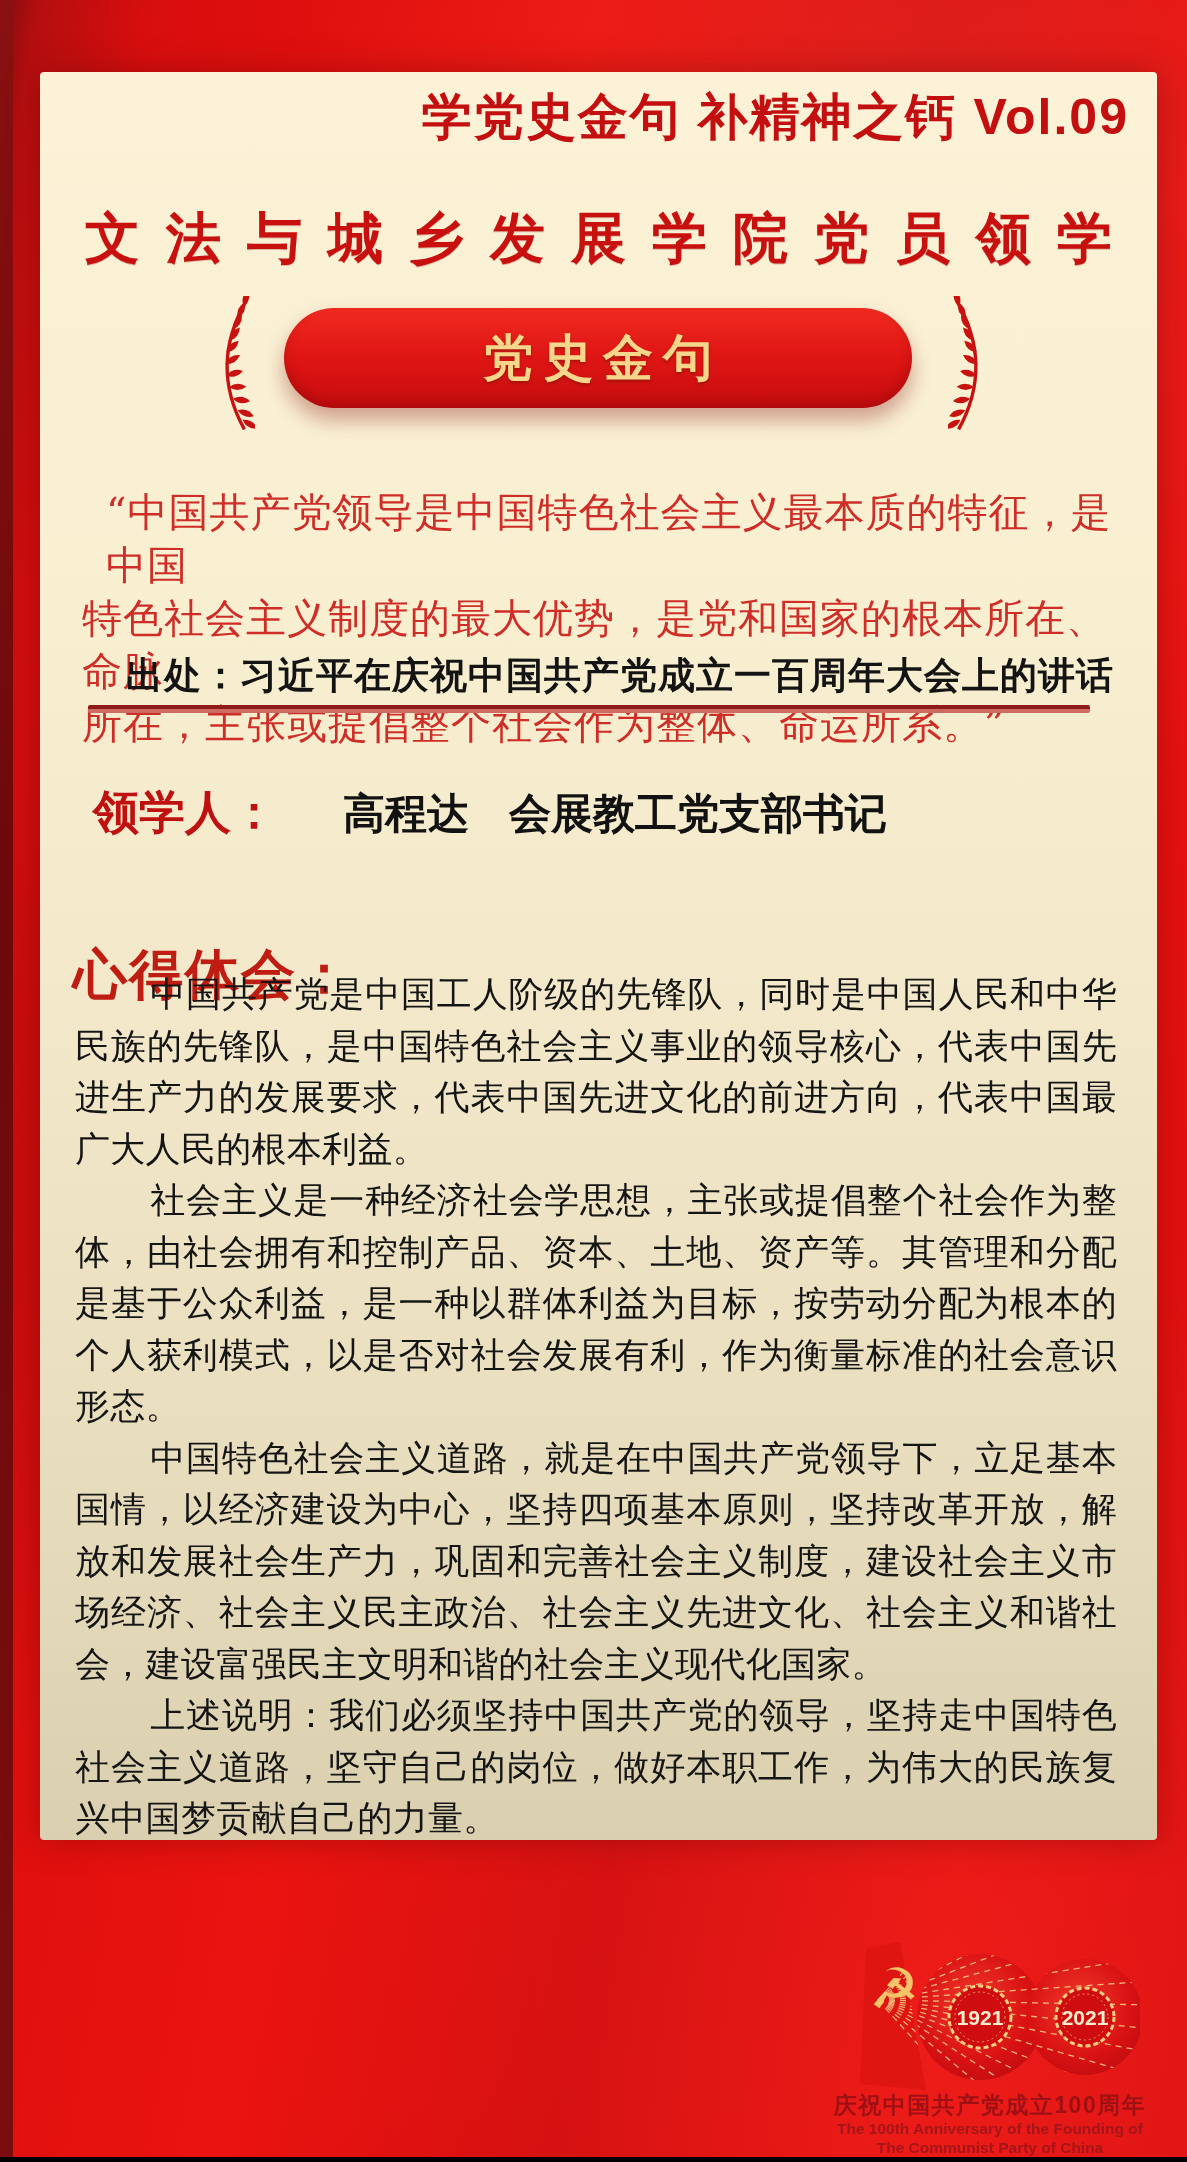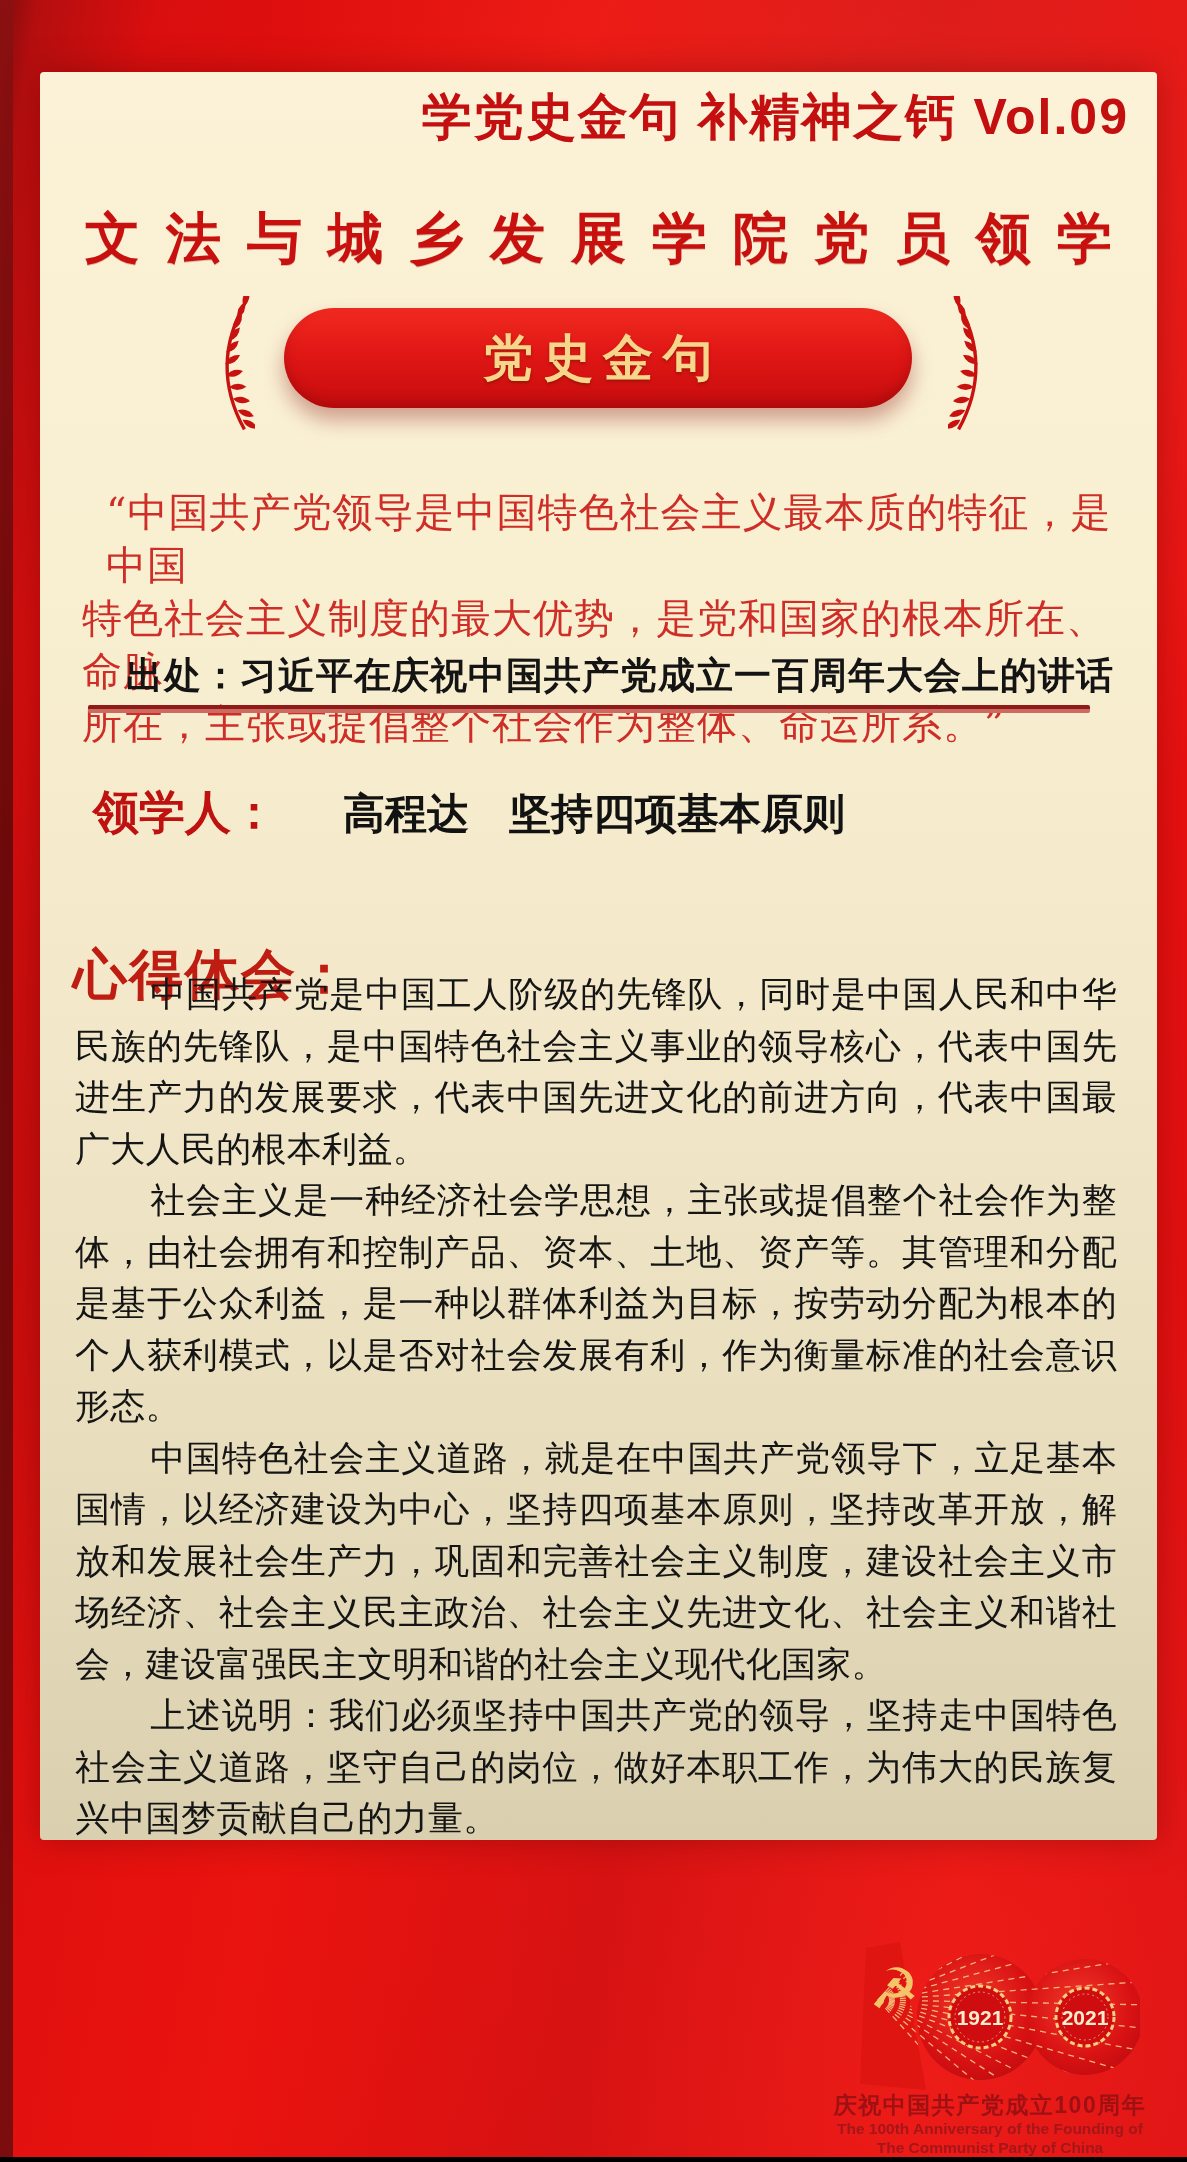--- a/index.html
+++ b/index.html
@@ -128,21 +128,21 @@
       <div>所在，主张或提倡整个社会作为整体、命运所系。”</div>
     </div>
 
     <div class="source">出处：习近平在庆祝中国共产党成立一百周年大会上的讲话</div>
 
     <div class="divider"></div>
 
     <div class="leader-row">
       <span class="leader-label">领学人：</span>
       <span class="leader-name">高程达</span>
-      <span class="leader-role">坚持四项基本原则</span>
+      <span class="leader-role">会展教工党支部书记</span>
     </div>
 
     <div class="reflection-title">心得体会：</div>
 
     <div class="body-text">
       <p>中国共产党是中国工人阶级的先锋队，同时是中国人民和中华民族的先锋队，是中国特色社会主义事业的领导核心，代表中国先进生产力的发展要求，代表中国先进文化的前进方向，代表中国最广大人民的根本利益。</p>
       <p>社会主义是一种经济社会学思想，主张或提倡整个社会作为整体，由社会拥有和控制产品、资本、土地、资产等。其管理和分配是基于公众利益，是一种以群体利益为目标，按劳动分配为根本的个人获利模式，以是否对社会发展有利，作为衡量标准的社会意识形态。</p>
       <p>中国特色社会主义道路，就是在中国共产党领导下，立足基本国情，以经济建设为中心，坚持四项基本原则，坚持改革开放，解放和发展社会生产力，巩固和完善社会主义制度，建设社会主义市场经济、社会主义民主政治、社会主义先进文化、社会主义和谐社会，建设富强民主文明和谐的社会主义现代化国家。</p>
       <p>上述说明：我们必须坚持中国共产党的领导，坚持走中国特色社会主义道路，坚守自己的岗位，做好本职工作，为伟大的民族复兴中国梦贡献自己的力量。</p>
     </div>

